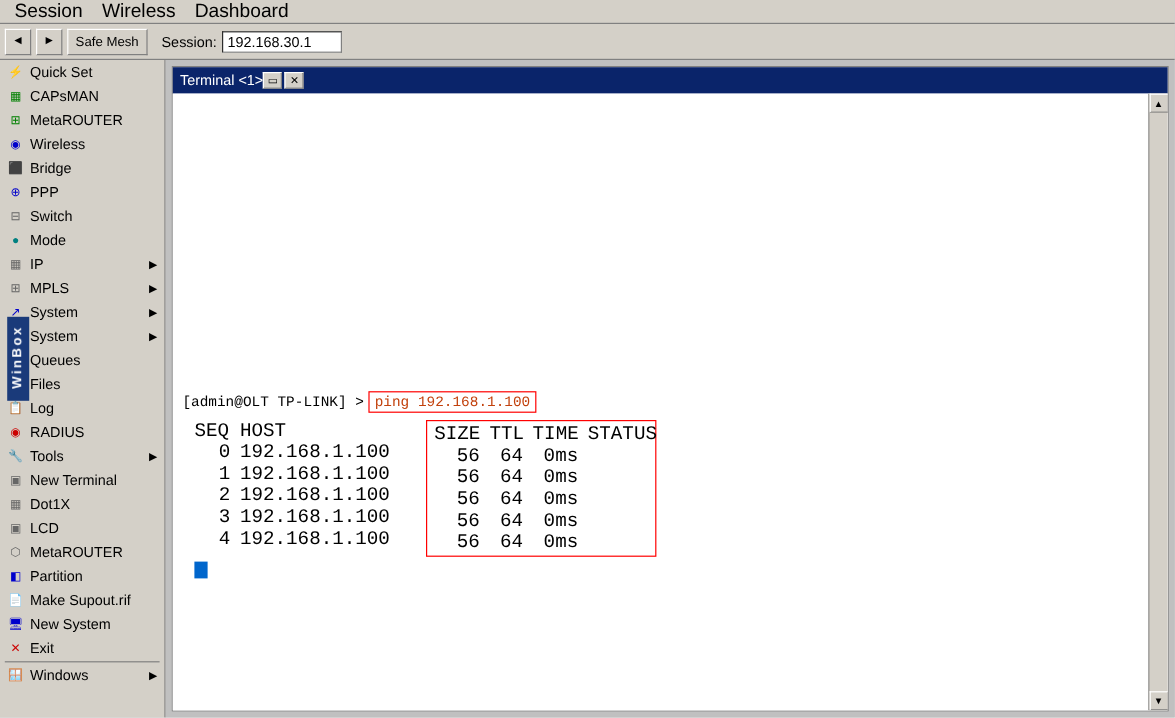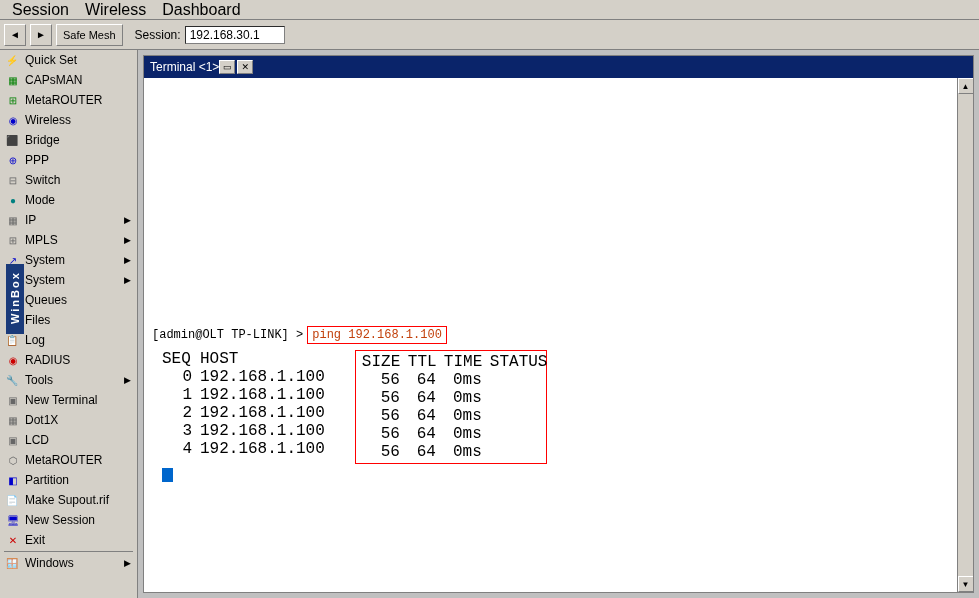--- a/index.html
+++ b/index.html
@@ -349,21 +349,21 @@
     <div class="sidebar-item">
       <span class="sidebar-icon icon-blue">◧</span>
       <span>Partition</span>
     </div>
     <div class="sidebar-item">
       <span class="sidebar-icon icon-gray">📄</span>
       <span>Make Supout.rif</span>
     </div>
     <div class="sidebar-item">
       <span class="sidebar-icon icon-blue">🖥</span>
-      <span>New Session</span>
+      <span>New System</span>
     </div>
     <div class="sidebar-item">
       <span class="sidebar-icon icon-red">✕</span>
       <span>Exit</span>
     </div>
     <div class="sidebar-separator"></div>
     <div class="sidebar-item">
       <span class="sidebar-icon">🪟</span>
       <span>Windows</span>
       <span class="sidebar-arrow">▶</span>

